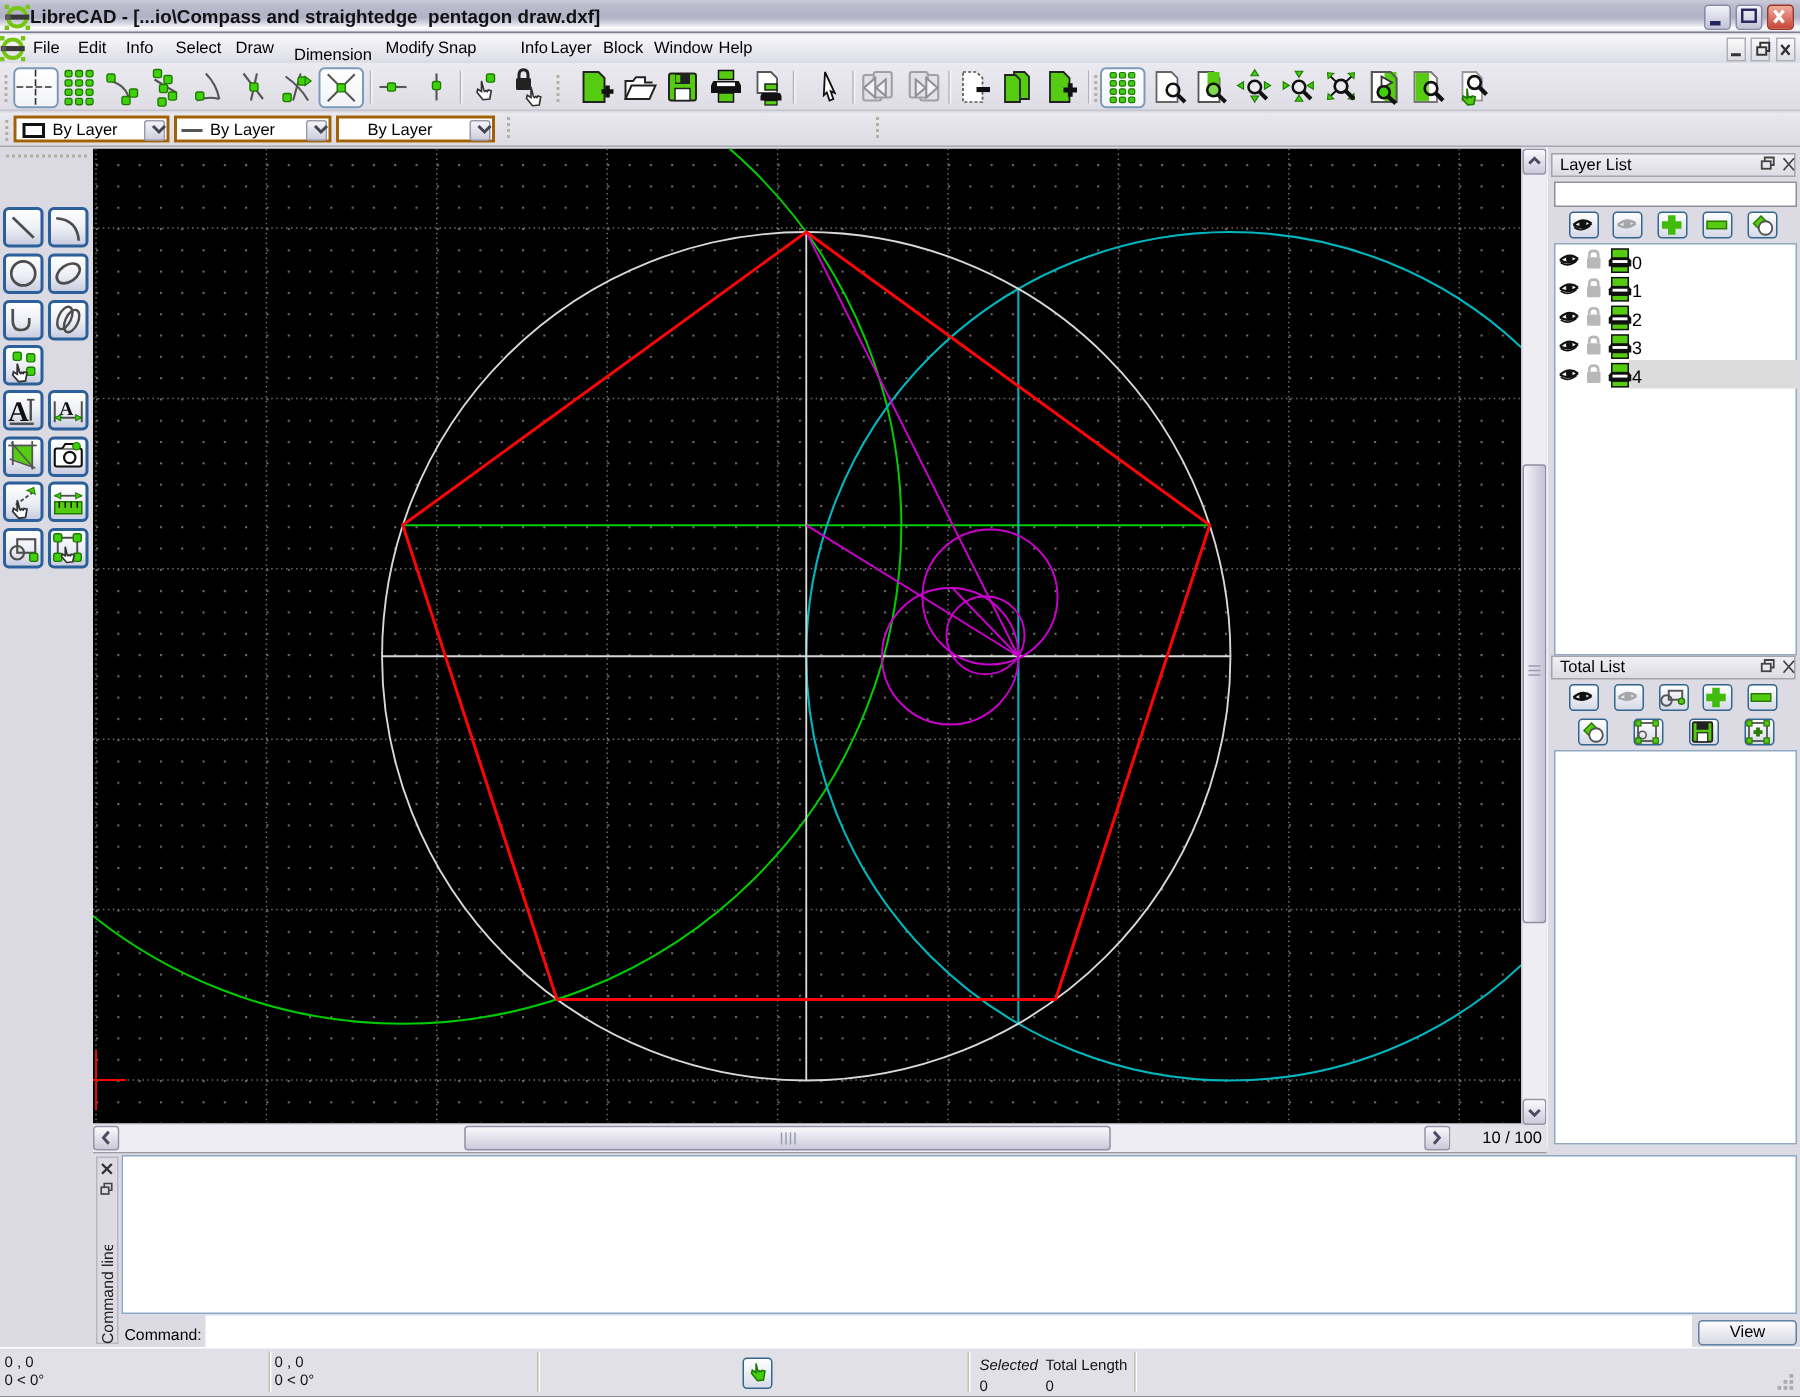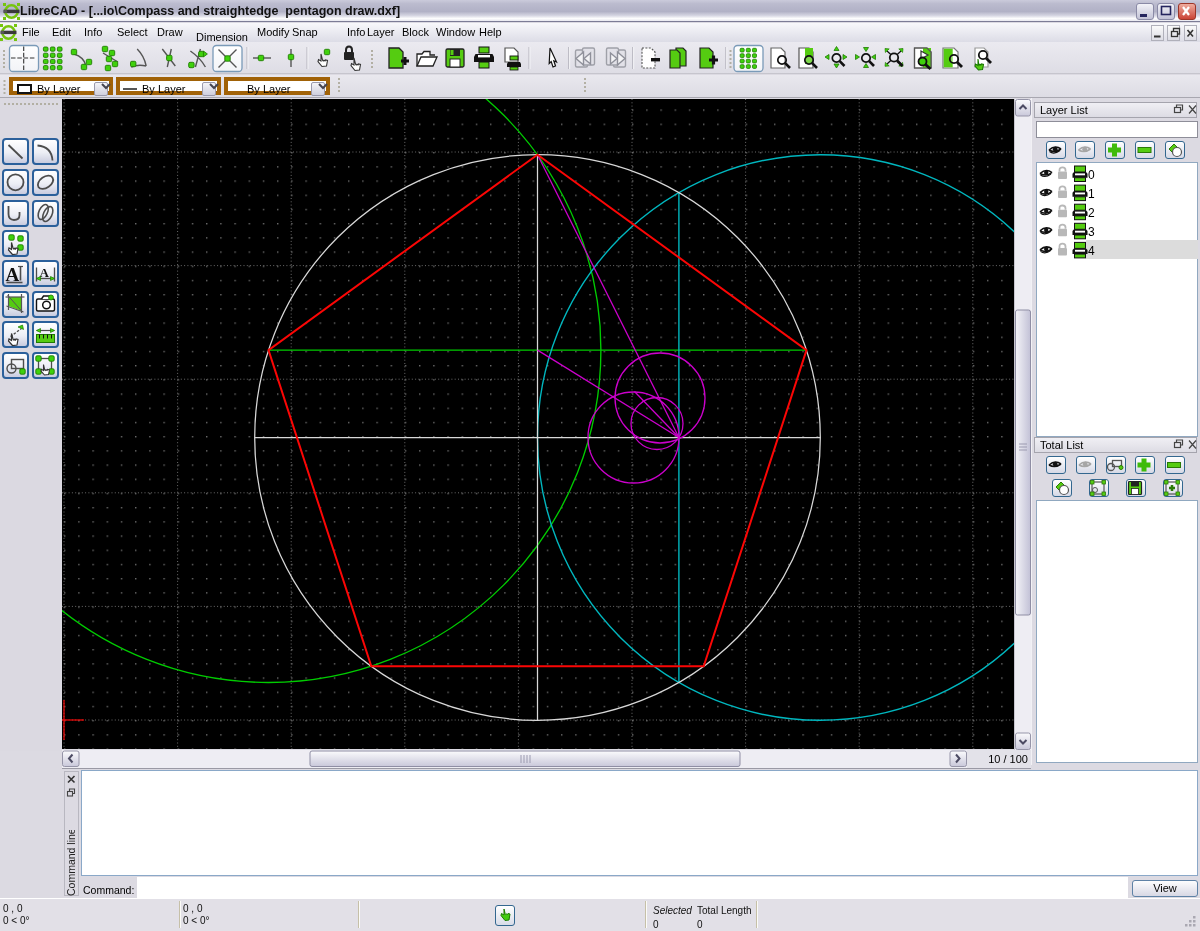--- a/index.html
+++ b/index.html
@@ -8,21 +8,21 @@
 #titlebar{left:0;top:0;width:1200px;height:22px;background:linear-gradient(180deg,#cbcbdb 0%,#bbbbce 18%,#b1b1c6 55%,#d5d5e2 74%,#fdfdfe 88%,#e7e7ef 100%);border-bottom:1px solid #7c7c96;}
 #titletext{left:20px;top:4px;font-size:12.5px;font-weight:bold;color:#111;letter-spacing:0px;}
 .wbtn{top:3px;width:18px;height:17px;border-radius:3px;}
 
 #menubar{left:0;top:23px;width:1200px;height:19px;background:linear-gradient(180deg,#f8f8fb,#dcdce6);}
 .menuitem{position:absolute;top:3px;font-size:11px;color:#000;text-align:right;}
 
 #tb1{left:0;top:42px;width:1200px;height:32px;background:linear-gradient(180deg,#ebeaf0,#dedde5);border-bottom:1px solid #c6c5cd;}
 #tb2{left:0;top:75px;width:1200px;height:23px;background:linear-gradient(180deg,#e9e8ee,#dddce4);border-bottom:1px solid #a8a7b0;}
 
-.combo{position:absolute;top:2px;height:18px;background:#fff;border:4px solid #a16207;}
+.combo{position:absolute;top:2px;height:18px;background:#fff;border:2px solid #a16207;}
 .combo .arrow{position:absolute;right:1px;top:1px;width:14px;height:14px;background:linear-gradient(180deg,#f4f4f8,#cfcfdd);border:1px solid #9a9aad;border-radius:2px;}
 
 #lefttb{left:0;top:98px;width:62px;height:653px;background:#dbd9e1;}
 .ltbtn{position:absolute;width:27px;height:27px;border:2px solid #2b609b;border-radius:4px;background:linear-gradient(180deg,#ffffff 0%,#eceef5 55%,#c9ccdf 100%);}
 
 #rightpanel{left:1031px;top:98px;width:169px;height:667px;background:#dcdae2;border-left:1px solid #f2f1f5;}
 .dock-title{position:absolute;left:3px;width:163px;height:16px;background:linear-gradient(180deg,#f0eff4,#dddce4);border:1px solid #a5a4ad;font-size:11px;color:#000;}
 .pbtn{position:absolute;width:20px;height:18px;border:1px solid #33678f;border-radius:3px;background:linear-gradient(180deg,#fff,#d6d9e6);}
 
 #cmddock{left:62px;top:769px;width:1138px;height:129px;background:#dcdae2;}

